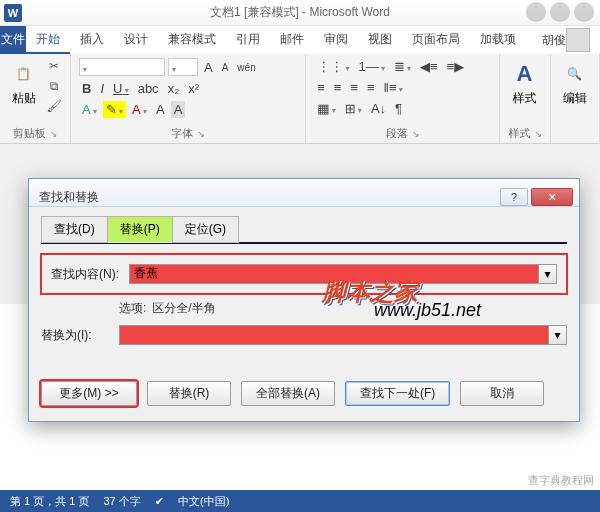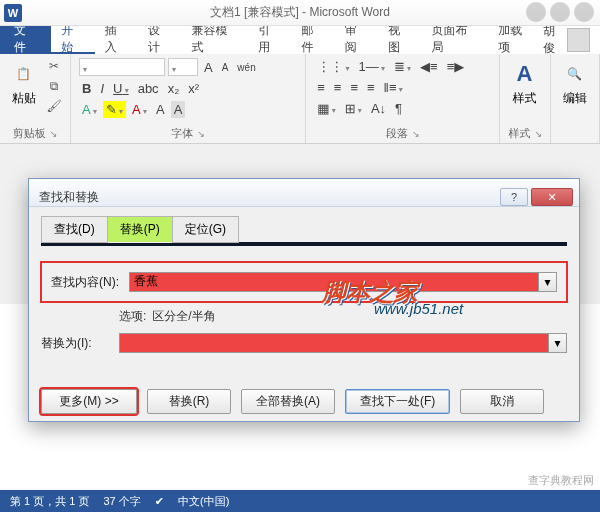--- a/index.html
+++ b/index.html
@@ -8,21 +8,21 @@
 
 .titlebar { height: 26px; background: linear-gradient(#fff,#f5f5f5); display: flex; align-items: center; justify-content: center; border-bottom: 1px solid #e0e0e0; position: relative; }
 .titlebar .wlogo { position: absolute; left: 4px; top: 4px; width: 18px; height: 18px; background: #2b579a; color: #fff; display: flex; align-items: center; justify-content: center; font-weight: bold; font-size: 11px; border-radius: 2px; }
 .titlebar .ttl { color: #666; font-size: 12px; }
 .titlebar .tdeco { position: absolute; right: 6px; top: 2px; display: flex; gap: 4px; }
 .titlebar .tdeco span { width: 20px; height: 20px; background: #555; border-radius: 50%; opacity: .25; }
 
 
 .ribtabs { height: 28px; display: flex; align-items: stretch; background: #fff; }
 .ribtabs .tab { padding: 0 10px; display: flex; align-items: center; color: #444; border-bottom: 2px solid transparent; cursor: pointer; }
-.ribtabs .tab.file { background: #2b579a; color: #fff; padding: 0 14px; }
+.ribtabs .tab.file { background: #2b579a; color: #fff; padding: 0 1px; }
 .ribtabs .tab.active { color: #2b579a; border-bottom-color: #2b579a; }
 .ribtabs .user { margin-left: auto; display: flex; align-items: center; padding-right: 10px; color: #444; }
 .ribtabs .avatar { width: 24px; height: 24px; background: #ddd; border: 1px solid #bbb; }
 
 
 .ribbon { height: 90px; background: #f3f3f3; border-bottom: 1px solid #d0d0d0; display: flex; }
 .group { border-right: 1px solid #d8d8d8; padding: 4px 8px 2px; display: flex; flex-direction: column; }
 .grouplabel { text-align: center; color: #666; font-size: 11px; margin-top: auto; display: flex; align-items: center; justify-content: center; gap: 4px; }
 .grouplabel .dl { font-size: 9px; color: #888; }
 .gbody { display: flex; gap: 6px; flex: 1; align-items: flex-start; }
@@ -43,38 +43,38 @@
 .page table { border-collapse: collapse; margin: 20px; }
 .page td { border: 1px solid #333; width: 38px; height: 18px; }
 
 
 .dialog { position: absolute; left: 28px; top: 178px; width: 552px; height: 244px; background: #f0f0f0; border: 1px solid #7a99c1; box-shadow: 0 6px 20px rgba(0,0,0,.35); }
 .dlg-titlebar { height: 28px; background: linear-gradient(#fdfdfd,#e8eef6); display: flex; align-items: flex-end; padding: 0 6px 0 10px; border-bottom: 1px solid #c8d4e4; }
 .dlg-titlebar .dttl { flex: 1; color: #333; }
 .dlg-titlebar .tbtn { width: 28px; height: 18px; margin-left: 3px; border: 1px solid #a8b8d0; background: linear-gradient(#f6f8fb,#dde6f1); display: flex; align-items: center; justify-content: center; font-size: 11px; color: #445; border-radius: 2px; }
 .dlg-titlebar .tbtn.close { background: linear-gradient(#e27878,#c94f4f); color: #fff; border-color: #a84444; width: 42px; }
 .dlg-body { padding: 8px 12px 10px; }
-.dlg-tabs { display: flex; gap: 0; border-bottom: 4px solid #0f172a; margin-bottom: 16px; }
+.dlg-tabs { display: flex; gap: 0; border-bottom: 2px solid #0f172a; margin-bottom: 10px; }
 .dlg-tabs .dtab { padding: 4px 12px; border: 1px solid #b5b5b5; background: #ececec; position: relative; top: 1px; margin-right: -1px; }
 .dlg-tabs .dtab.active { background: #bef264; border-bottom-color: #f0f0f0; }
 .frow { display: flex; align-items: center; margin-bottom: 6px; gap: 4px; }
 .frow label { width: 74px; color: #222; }
 .frow .inp { flex: 1; height: 20px; border: 1px solid #999; background: #ef4444; padding: 0 4px; position: relative; }
 .frow .inp .ddarr { position: absolute; right: 0; top: 0; width: 18px; height: 100%; border-left: 1px solid #999; display: flex; align-items: center; justify-content: center; background: linear-gradient(#f8f8f8,#e4e4e4); }
 .hl-red { outline: 2px solid #e03030; outline-offset: -1px; }
 .opts { display: flex; gap: 6px; margin: 2px 0 8px 78px; color: #333; }
 .btnrow { display: flex; gap: 10px; margin-top: 36px; }
 .dbtn { flex: 0 0 auto; padding: 3px 14px; border: 1px solid #9a9a9a; background: linear-gradient(#fdfdfd,#e6e6e6); border-radius: 2px; color: #222; min-width: 84px; text-align: center; }
 .dbtn.more { min-width: 96px; }
 .dbtn.hl { outline: 2px solid #e03030; }
 .dbtn.def { border-color: #5a8ed0; box-shadow: 0 0 0 1px #a8c6e8 inset; }
 
 
 .wmark { position: absolute; left: 322px; top: 276px; font-size: 24px; font-weight: bold; font-style: italic; color: #d42; pointer-events: none; text-shadow: 1px 1px 0 #fff, 2px 2px 0 #2b579a; white-space: nowrap; }
-.wmark2 { position: absolute; left: 374px; top: 300px; font-size: 15px; color: #0c4a6e; font-style: italic; pointer-events: none; }
+.wmark2 { position: absolute; left: 374px; top: 300px; font-size: 18px; color: #000000; font-style: italic; pointer-events: none; }
 .wmark3 { position: absolute; right: 6px; bottom: 24px; font-size: 11px; color: #aaa; }
 .wmark4 { position: absolute; right: 6px; bottom: 10px; font-size: 11px; color: #aaa; }
 
 
 .status { position: absolute; left: 0; bottom: 0; height: 22px; width: 100%; background: #2b579a; color: #fff; display: flex; align-items: center; gap: 14px; padding: 0 10px; font-size: 11px; }
 </style>
 </head>
 <body>
 
 <div class="titlebar">

